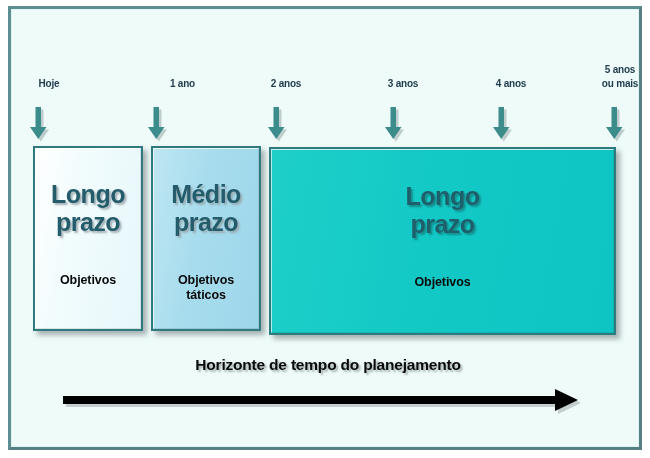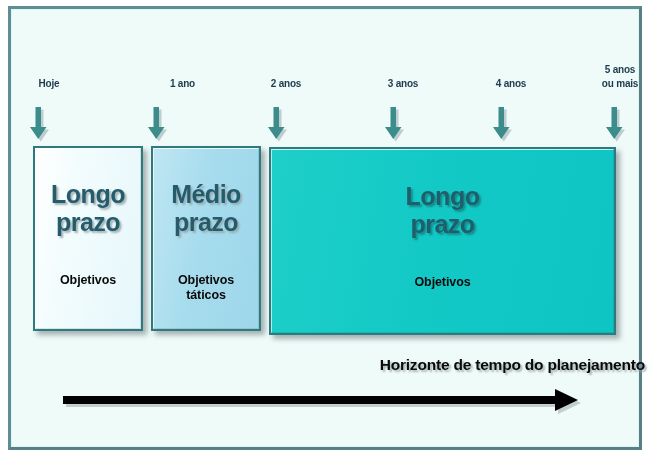--- a/index.html
+++ b/index.html
@@ -219,21 +219,21 @@
       <div class="box-sub" style="top:140px;">táticos</div>
     </div>
 
     <div class="period-box box-longo" style="left:258px; top:138px; width:347px; height:188px;">
       <div class="inner-bevel"></div>
       <div class="box-title" style="top:33px;">Longo</div>
       <div class="box-title" style="top:61px;">prazo</div>
       <div class="box-sub" style="top:126px;">Objetivos</div>
     </div>
 
-    <div class="caption" style="left:0px; top:347px; width:634px; text-align:right;">Horizonte de tempo do planejamento</div>
+    <div class="caption" style="left:0px; top:347px; width:634px; text-align:center;">Horizonte de tempo do planejamento</div>
 
     <div class="h-arrow" style="left:52px; top:378px;">
       <svg width="528" height="32" viewBox="0 0 528 32">
         <g transform="translate(3,3)">
           <path d="M0 9 L492 9 L492 2 L515 13 L492 24 L492 17 L0 17 Z" fill="#9aa2a6" opacity="0.5"></path>
         </g>
         <path d="M0 9 L492 9 L492 2 L515 13 L492 24 L492 17 L0 17 Z" fill="#000000"></path>
       </svg>
     </div>
 

